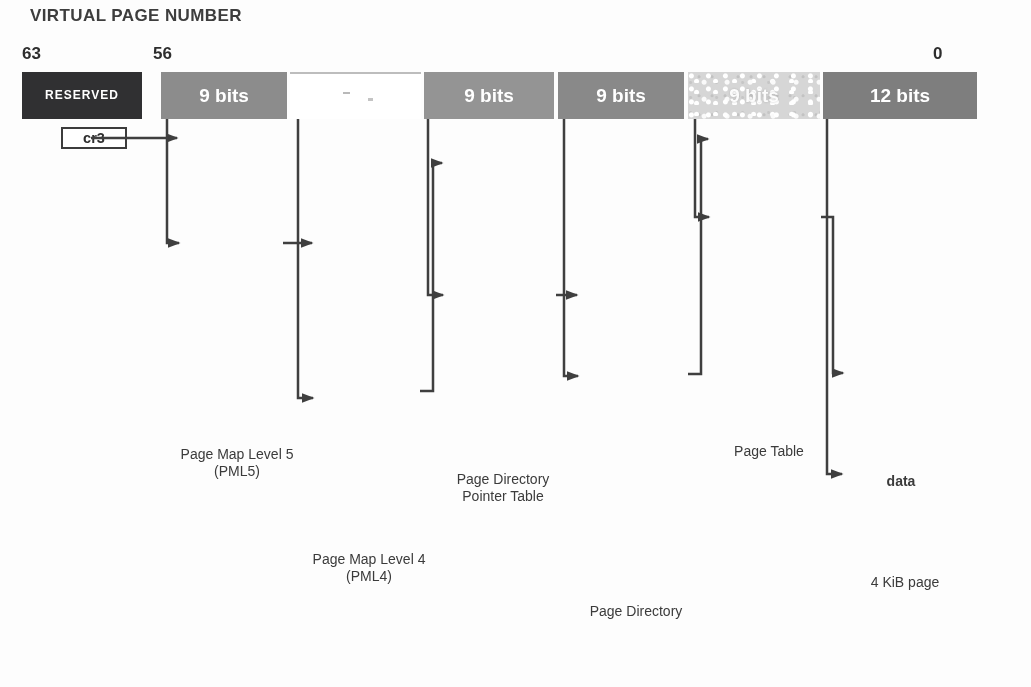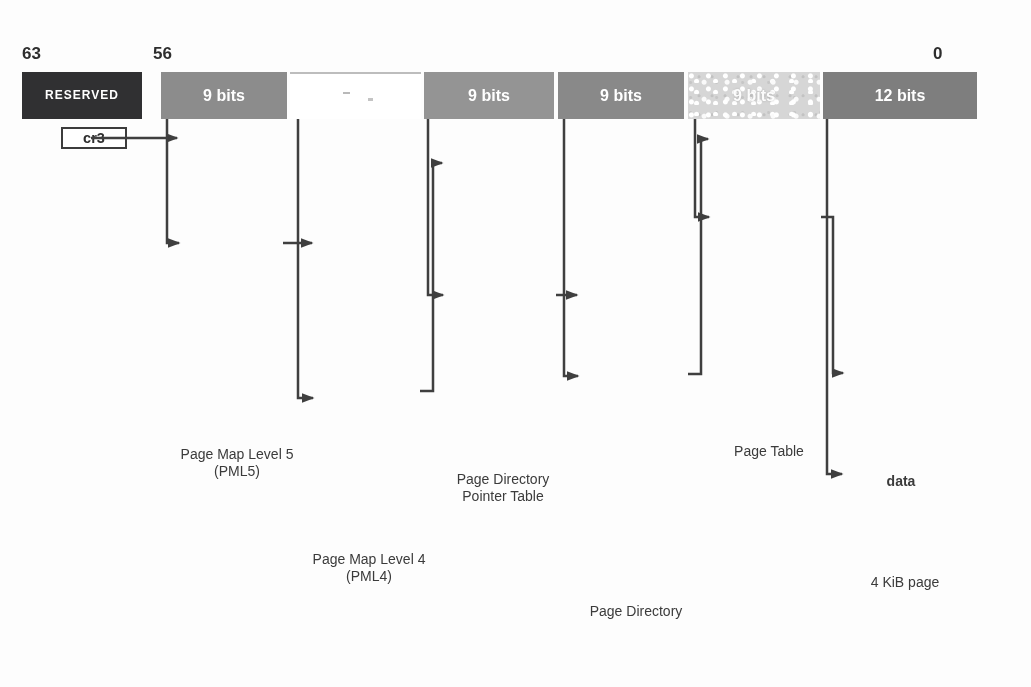--- a/index.html
+++ b/index.html
@@ -10,21 +10,21 @@
   .figure-title{
     position:absolute;left:30px;top:6px;font-size:17px;font-weight:700;
     letter-spacing:.4px;color:#3d3d3d;
   }
   .bit{position:absolute;top:44px;font-size:17px;font-weight:700;color:#2e2e2e;}
   .bit63{left:22px;}
   .bit56{left:153px;}
   .bit0{left:933px;}
   .seg{
     position:absolute;top:72px;height:47px;line-height:47px;text-align:center;
-    font-size:16px;font-weight:700;color:#fff;box-sizing:border-box;
+    font-size:19px;font-weight:700;color:#fff;box-sizing:border-box;
   }
   .seg-reserved{left:22px;width:120px;background:#303032;letter-spacing:1px;font-size:12px;}
   .seg-2{left:161px;width:126px;background:#8c8c8c;}
   .seg-blank{left:290px;width:131px;background:#ffffff;border-top:2px solid #bdbdbd;}
   .seg-blank::before{content:"";position:absolute;left:53px;top:18px;width:7px;height:2px;background:#b9b9b9;}
   .seg-blank::after{content:"";position:absolute;left:78px;top:24px;width:5px;height:3px;background:#c4c4c4;}
   .seg-4{left:424px;width:130px;background:#949494;}
   .seg-5{left:558px;width:126px;background:#898989;}
   .seg-speckled{
     left:688px;width:132px;background-color:#d6d6d6;
@@ -51,20 +51,21 @@
   .caption{
     position:absolute;left:481px;top:648px;transform:translateX(-50%);
     font-size:17px;font-weight:700;color:#3e3e3e;white-space:nowrap;
   }
 </style>
 </head>
 <body>
 
 <div class="page">
 
+  <div class="figure-title">VIRTUAL PAGE NUMBER</div>
 
   <div class="bit bit63">63</div>
   <div class="bit bit56">56</div>
   <div class="bit bit0">0</div>
 
   <div>
     <div class="seg seg-reserved">RESERVED</div>
     <div class="seg seg-2">9 bits</div>
     <div class="seg seg-blank"></div>
     <div class="seg seg-4">9 bits</div>

